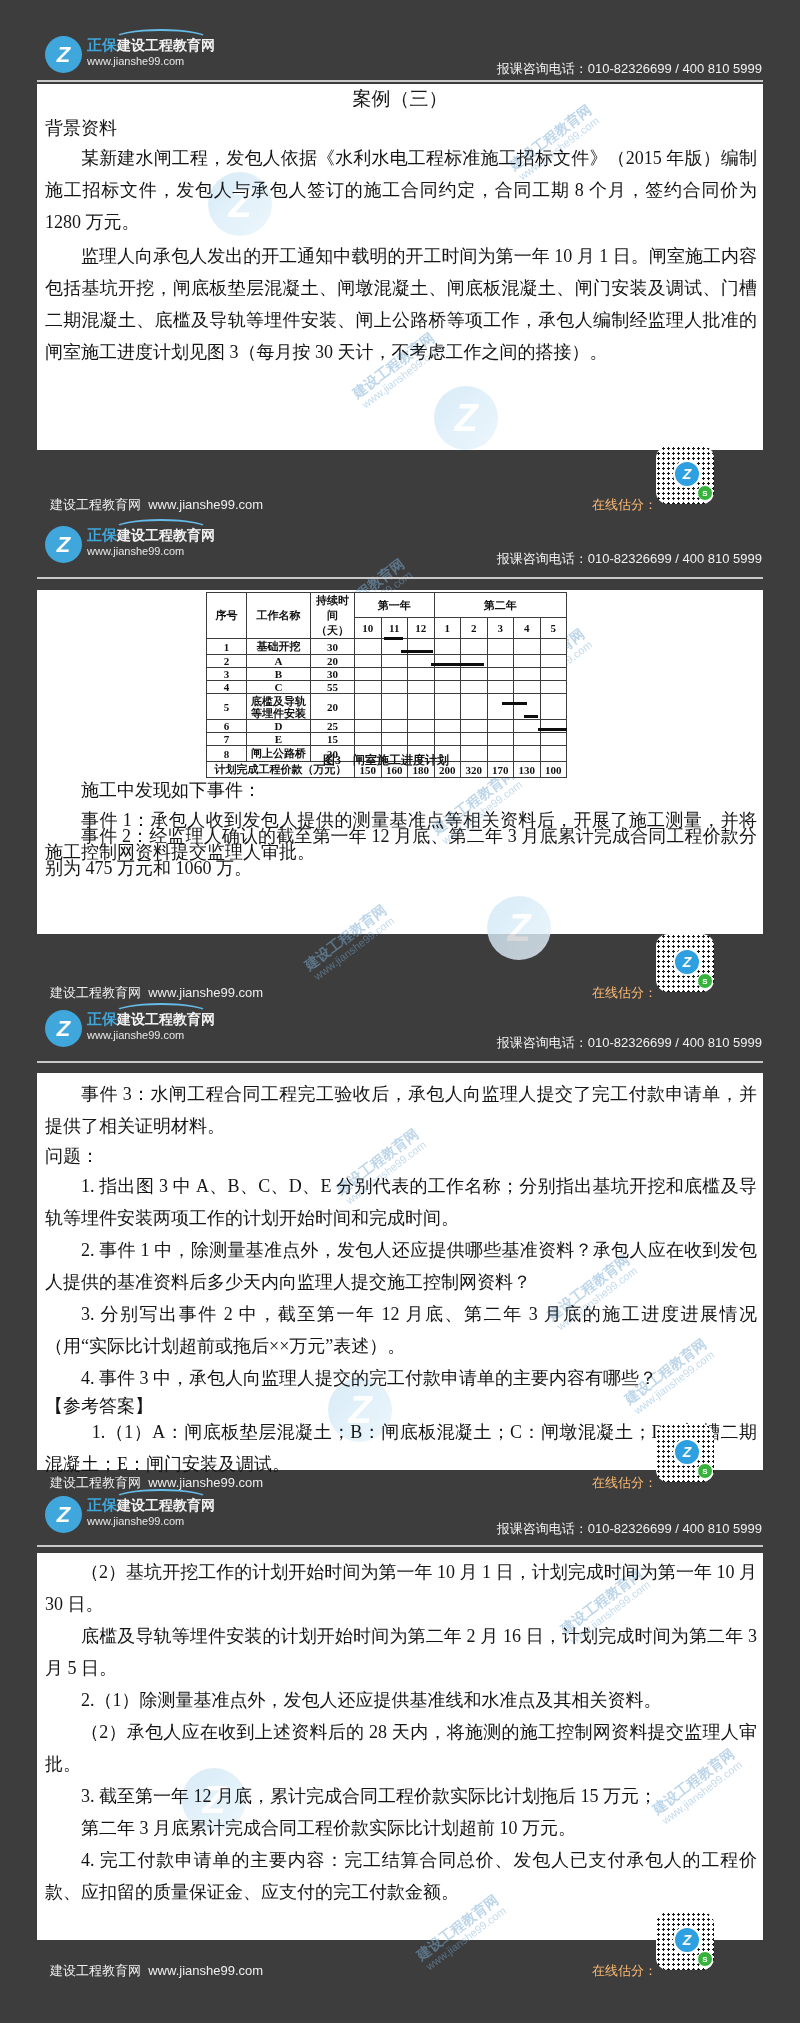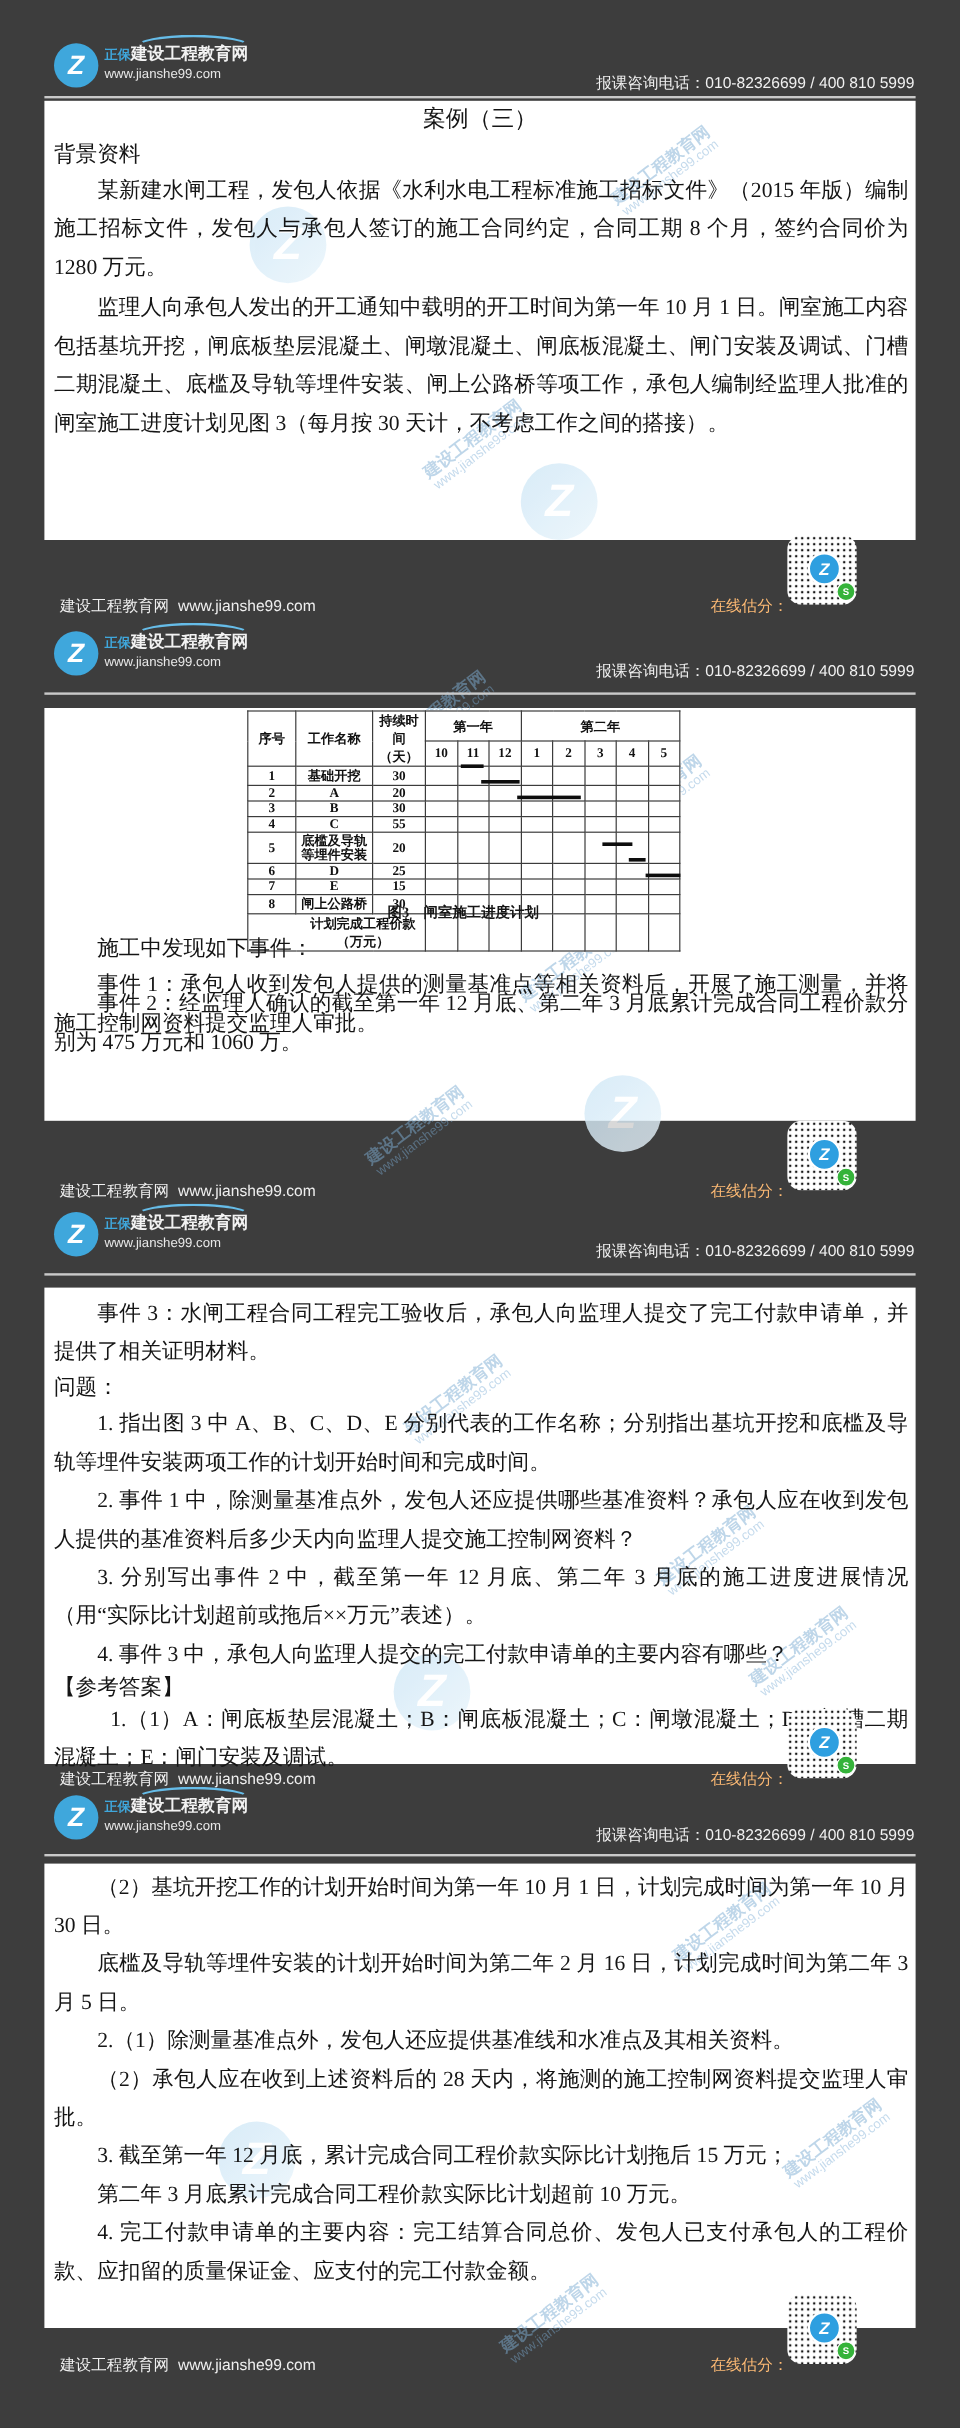--- a/index.html
+++ b/index.html
@@ -8,21 +8,21 @@
   .page{position:absolute;left:37px;width:726px;background:#ffffff;z-index:1;}
   
   .hdr-logo{position:absolute;left:45px;z-index:4;display:flex;align-items:flex-start;}
   .logo-circle{width:37px;height:37px;border-radius:50%;background:#3fa7dc;color:#fff;
                font:italic 700 22px "Liberation Sans",sans-serif;display:flex;align-items:center;
                justify-content:center;flex:0 0 auto;}
   .logo-txt{margin-left:5px;position:relative;font-family:"Liberation Sans","DejaVu Sans",sans-serif;}
   .logo-swoosh{position:absolute;left:26px;top:-7px;width:92px;height:16px;border:2px solid transparent;
                border-top-color:#66bce8;border-radius:50%;}
   .logo-line1{font-size:14px;line-height:17px;white-space:nowrap;}
-  .logo-prefix{color:#3fa7dc;font-weight:700;font-size:11px;}
+  .logo-prefix{color:#3fa7dc;font-weight:700;font-size:15px;}
   .logo-name{color:#f2f2f2;font-weight:700;}
   .logo-url{color:#e8e8e8;font-size:11px;line-height:14px;}
   .hdr-phone{position:absolute;right:38px;color:#f1f1f1;z-index:4;
              font:13px "Liberation Sans","DejaVu Sans",sans-serif;}
   .rule{position:absolute;left:37px;width:726px;height:2px;background:#c9c9c9;z-index:4;}
   .ft-site{position:absolute;left:50px;color:#efefef;z-index:4;white-space:nowrap;
            font:13px "Liberation Sans","DejaVu Sans",sans-serif;}
   .ft-score{position:absolute;left:592px;color:#fdba74;z-index:4;
             font:13px "Liberation Sans","DejaVu Sans",sans-serif;}
   
@@ -48,21 +48,21 @@
        color:#ffffff;font:italic 700 38px "Liberation Sans",sans-serif;opacity:.8;}
   
   .gwrap{position:absolute;left:206px;top:592px;z-index:3;}
   table.gantt{border-collapse:collapse;table-layout:fixed;width:360px;background:#fff;
               font:700 11px "Liberation Serif","DejaVu Serif",serif;color:#111;}
   table.gantt td,table.gantt th{border:1px solid #3c3c3c;text-align:center;vertical-align:middle;
               padding:0;overflow:hidden;}
   table.gantt th{height:12px;font-weight:700;}
   table.gantt td{height:12px;}
   tr.tall td{height:25px;line-height:12px;}
-  tr.price td{height:14px;padding-left:44px;}
+  tr.price td{height:14px;}
   .gbars{position:absolute;left:149px;top:1px;width:212px;height:156px;z-index:4;pointer-events:none;}
   .gbar{position:absolute;height:3.5px;background:#0d0d0d;}
   .gcaption{position:absolute;left:206px;top:752px;width:360px;text-align:center;z-index:3;
             font:700 12px "Liberation Serif","DejaVu Serif",serif;color:#151515;}
 </style>
 </head>
 <body>
 
 <div id="canvas">
 

